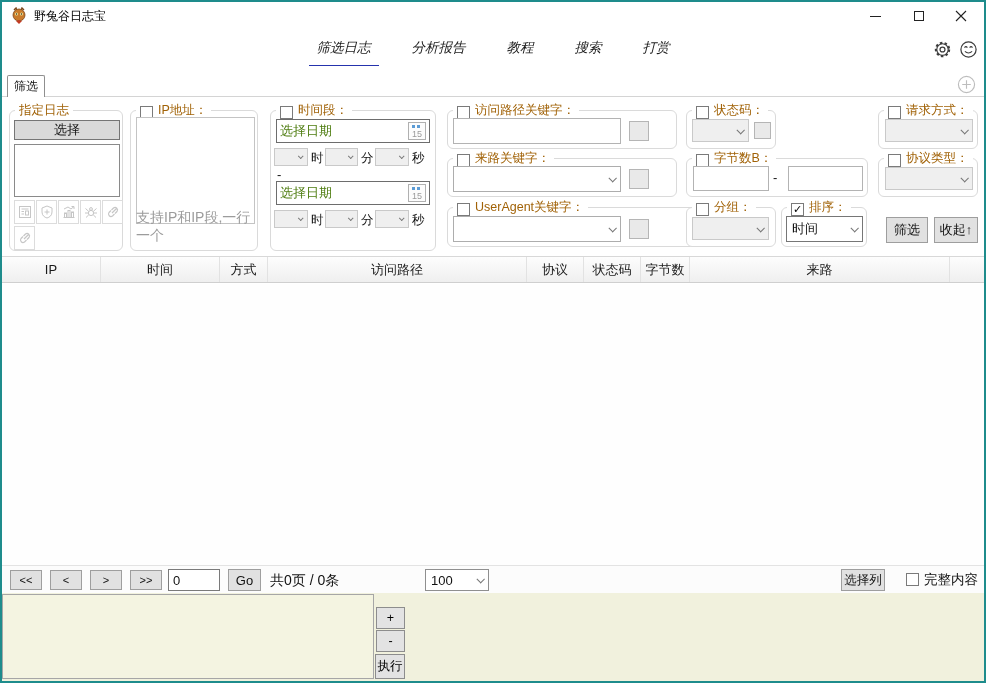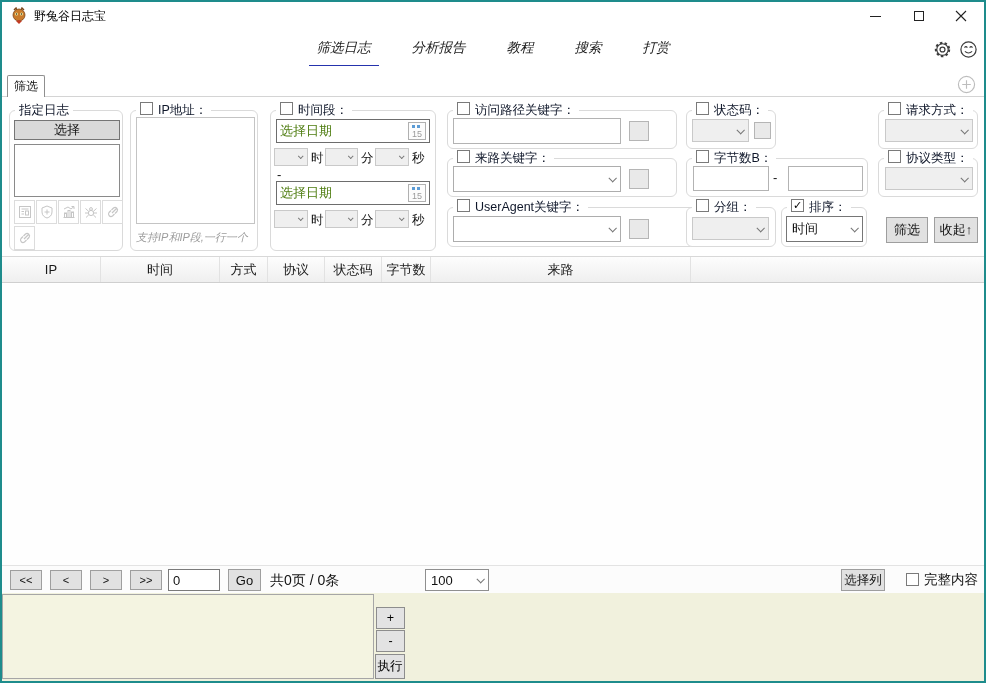--- a/index.html
+++ b/index.html
@@ -24,21 +24,21 @@
   .nav-item { position:relative; font-size:13.5px; color:#1a1a1a; padding:6px 8px; cursor:default; }
   .nav-item.active::after { content:""; position:absolute; left:0; right:0; bottom:-5px; height:3px; background:#2533ad; }
   .nav-icons { position:absolute; right:6px; top:38px; display:flex; gap:7px; }
   
   .tabstrip { position:absolute; left:0; top:64px; width:100%; height:31px; border-bottom:1px solid #d4d4d4; background:#fff; }
   .doc-tab { position:absolute; left:5px; top:9px; height:23px; padding:0 6px; background:#fff; border:1px solid #8f8f8f; border-bottom:1px solid #fff; border-radius:2px 2px 0 0; font-size:12px; line-height:21px; color:#111; }
   .add-tab { position:absolute; right:8px; top:9px; }
   
   .filterpanel { position:absolute; left:0; top:95px; width:100%; height:159px; background:#fff; }
   .group { position:absolute; border:1px solid #dadada; border-radius:6px; background:#fff; }
-  .legend { position:absolute; top:-9px; left:5px; background:#fff; padding:0 4px; font-size:12.5px; color:#0f172a; display:flex; align-items:flex-start; gap:5px; white-space:nowrap; }
+  .legend { position:absolute; top:-9px; left:5px; background:#fff; padding:0 4px; font-size:12.5px; color:#a16207; display:flex; align-items:flex-end; gap:5px; white-space:nowrap; }
   .cb { width:13px; height:13px; min-width:13px; border:1px solid #7a7a7a; background:#fff; display:inline-flex; align-items:center; justify-content:center; font-size:11px; color:#000; }
   .cb.checked::after { content:"✓"; line-height:1; }
   .btn { display:inline-flex; align-items:center; justify-content:center; background:#e1e1e1; border:1px solid #9e9e9e; font-size:13px; color:#111; font-family:inherit; }
   .input { background:#fff; border:1px solid #b3b3b3; font-size:13px; color:#111; padding:0 4px; font-family:inherit; }
   .combo { position:absolute; display:flex; align-items:center; background:#fff; border:1px solid #adadad; font-size:13px; color:#111; padding:0 5px; }
   .combo.disabled { background:#efefef; border-color:#c9c9c9; }
   .combo .chev { margin-left:auto; }
   .chev { display:inline-block; width:6px; height:6px; border-right:1px solid #777; border-bottom:1px solid #777; transform:rotate(45deg) translateY(-1px); }
   .chev.small { width:4px; height:4px; }
   .graybox { position:absolute; background:#e9e9e9; border:1px solid #b5b5b5; }
@@ -177,21 +177,21 @@
         </svg>
       </span>
     </div>
 
     <div class="group" style="left:128px; top:13px; width:128px; height:141px;">
       <span class="legend">
           <span class="cb"></span>
           <span>IP地址：</span>
         </span>
       <textarea class="input" style="position: absolute; left: 5px; top: 6px; width: 119px; height: 107px; resize: none; border-color: rgb(196, 196, 196);"></textarea>
-      <span style="position:absolute; left:5px; bottom:5px; font-size:11px; color:#9c9c9c;font-style:italic;">支持IP和IP段,一行一个</span>
+      <span style="position:absolute; left:5px; bottom:5px; font-size:14px; color:#9c9c9c;">支持IP和IP段,一行一个</span>
     </div>
 
     <div class="group" style="left:268px; top:13px; width:166px; height:141px;">
       <span class="legend">
           <span class="cb"></span>
           <span>时间段：</span>
         </span>
       <div class="datebox" style="left:5px; top:8px; width:154px; height:24px;">
         <span class="ph">选择日期</span>
         <span class="calicon">
@@ -326,20 +326,21 @@
     </div>
 
     <button class="btn" style="position:absolute; left:884px; top:120px; width:42px; height:26px;">筛选</button>
     <button class="btn" style="position:absolute; left:932px; top:120px; width:44px; height:26px;">收起↑</button>
   </div>
 
   <div class="thead">
     <span class="th" style="width:99px;">IP</span>
     <span class="th" style="width:119px;">时间</span>
     <span class="th" style="width:48px;">方式</span>
+    <span class="th" style="width:259px;">访问路径</span>
     <span class="th" style="width:57px;">协议</span>
     <span class="th" style="width:57px;">状态码</span>
     <span class="th" style="width:49px;">字节数</span>
     <span class="th" style="width:260px;">来路</span>
     <span class="th" style="flex:1; border-right:none;"></span>
   </div>
 
   <div class="tbody"></div>
 
   <div class="pager">

